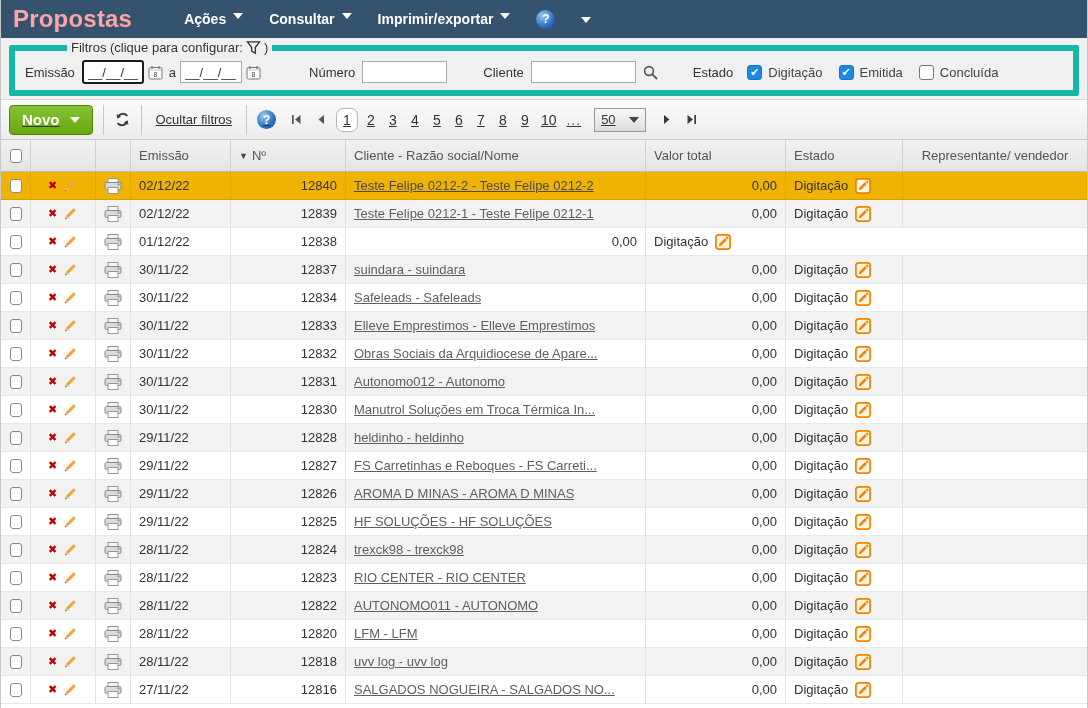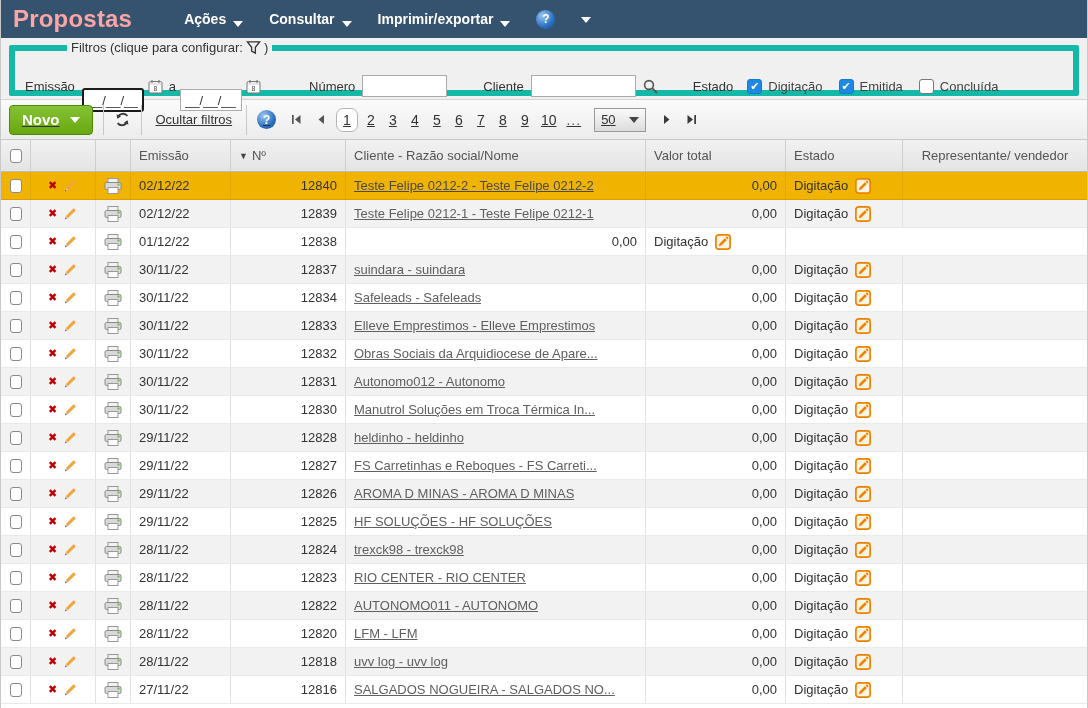--- a/index.html
+++ b/index.html
@@ -3,35 +3,35 @@
 <meta charset="utf-8">
 <style>
   * { margin:0; padding:0; box-sizing:border-box; }
   html,body { width:1088px; height:708px; overflow:hidden; background:#fff;
     font-family:"Liberation Sans","DejaVu Sans",sans-serif; }
   .app { width:1088px; height:708px; overflow:hidden; border-left:1px solid #c9c9c9; border-right:1px solid #c9c9c9; }
 
   
   .topbar { height:38px; background:#35536F; display:flex; align-items:center; padding:0 12px; gap:26px; }
   .topbar .title { color:#fca5a5; font-size:24px; font-weight:bold; letter-spacing:.2px; margin-right:26px; }
-  .menu-item { display:flex; align-items:flex-end; gap:7px; color:#fff; font-size:14px; font-weight:600; cursor:pointer; }
+  .menu-item { display:flex; align-items:flex-start; gap:7px; color:#fff; font-size:14px; font-weight:600; cursor:pointer; }
   .tri-down-w { width:0; height:0; border-left:5px solid transparent; border-right:5px solid transparent; border-top:6px solid #fff; margin-top:2px; }
   .help-btn { width:19px; height:19px; border-radius:50%; background:radial-gradient(circle at 35% 30%, #9cc8f0, #2a6fc2 60%, #174f96);
     color:#fff; font-size:12px; font-weight:bold; display:flex; align-items:center; justify-content:center; }
   .topbar .menus { display:flex; align-items:center; gap:26px; }
 
   
   .filterstrip { height:62px; background:#f0f0f0; border-bottom:1px solid #d5d5d5; padding:2px 8px 0 8px; }
   fieldset.filters { border:6px solid #14b8a6; border-radius:2px; height:56px; padding:2px 10px 6px 10px; }
   fieldset.filters legend { font-size:13px; color:#333; padding:0 4px; margin-left:42px; display:flex; align-items:center; gap:3px; }
   .funnel-icon svg { display:block; }
   .frow { display:flex; align-items:center; margin-top:3px; font-size:13px; color:#333; }
   .flabel { margin-right:7px; }
   .dateinput { width:62px; height:22px; font-size:13px; color:#333; padding:0 4px;
-    border:1px solid #aaa; background:#fff; font-family:"Liberation Sans",sans-serif;margin-top:28px; }
+    border:1px solid #aaa; background:#fff; font-family:"Liberation Sans",sans-serif; }
   .dateinput.focused { border:2px solid #1b1b1b; border-radius:3px; height:24px; }
   .cal-icon { margin:0 6px 0 4px; cursor:pointer; }
   .cal-icon svg { display:block; }
   .a-label { margin:0 4px 0 0; }
   .txtinput { height:22px; border:1px solid #aaa; background:#fff; font-size:13px; padding:0 4px;
     font-family:"Liberation Sans",sans-serif; }
   .numero { width:85px; margin-right:36px; }
   .cliente { width:105px; margin-right:6px; }
   .search-icon { cursor:pointer; margin-right:34px; }
   .search-icon svg { display:block; }

